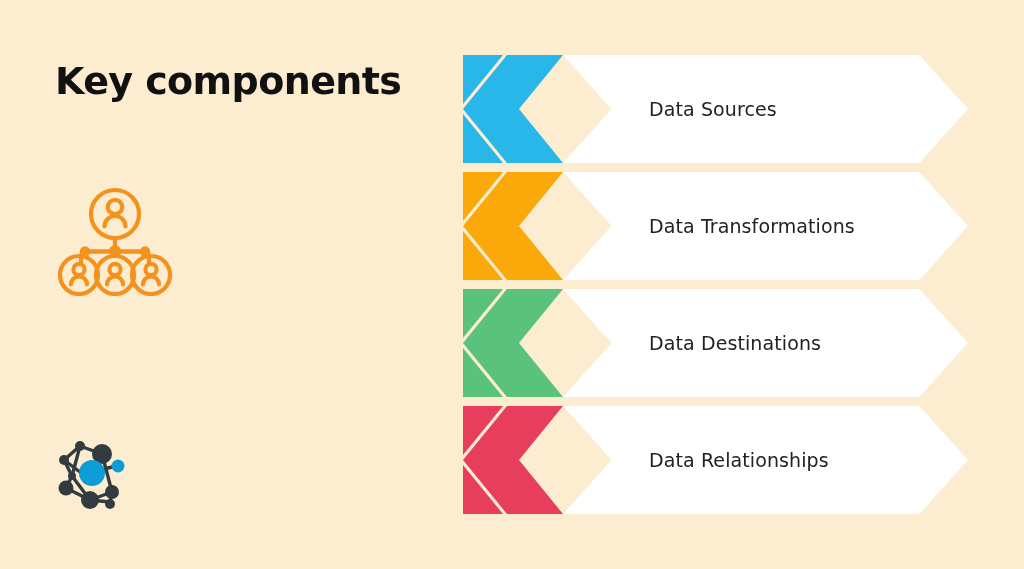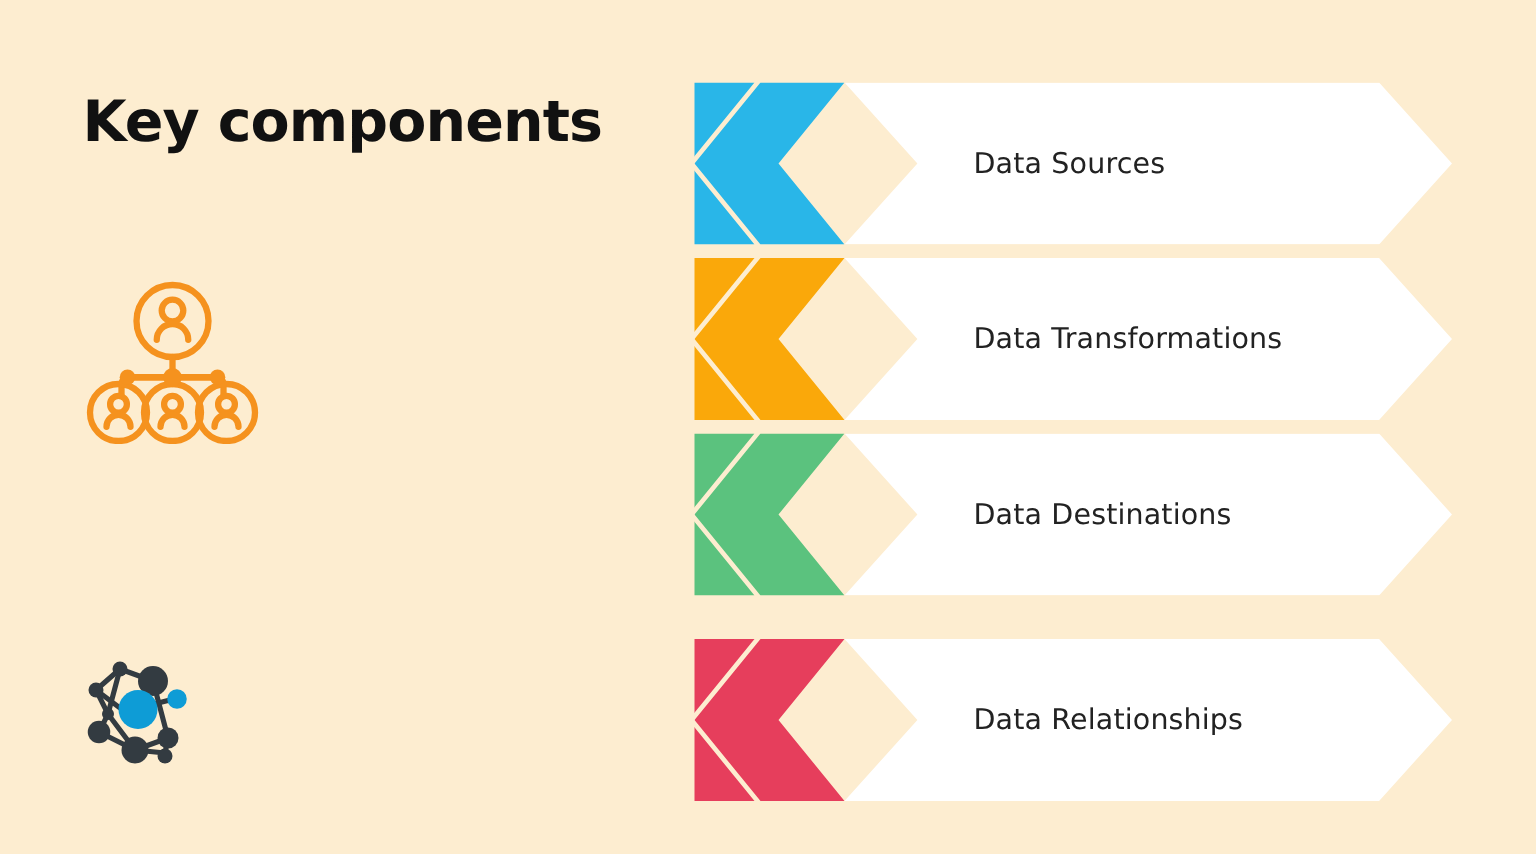--- a/index.html
+++ b/index.html
@@ -219,21 +219,21 @@
           <polygon points="44,0 100,0 56,54 100,108 44,108 0,54" fill="#FAA80A"></polygon>
           <polygon points="-4,0 40,0 -4,54 40,108 -4,108 -48,54" fill="#FAA80A"></polygon>
         </svg>
       </div>
       <div class="row-card">
         <div class="card-bg"></div>
         <div class="card-label">Data Transformations</div>
       </div>
     </div>
 
-    <div class="row" style="top:426px">
+    <div class="row" style="top:406px">
       <div class="row-chevrons">
         <svg viewBox="0 0 100 108" width="100" height="108" aria-hidden="true">
           <polygon points="44,0 100,0 56,54 100,108 44,108 0,54" fill="#E63E5C"></polygon>
           <polygon points="-4,0 40,0 -4,54 40,108 -4,108 -48,54" fill="#E63E5C"></polygon>
         </svg>
       </div>
       <div class="row-card">
         <div class="card-bg"></div>
         <div class="card-label">Data Relationships</div>
       </div>

